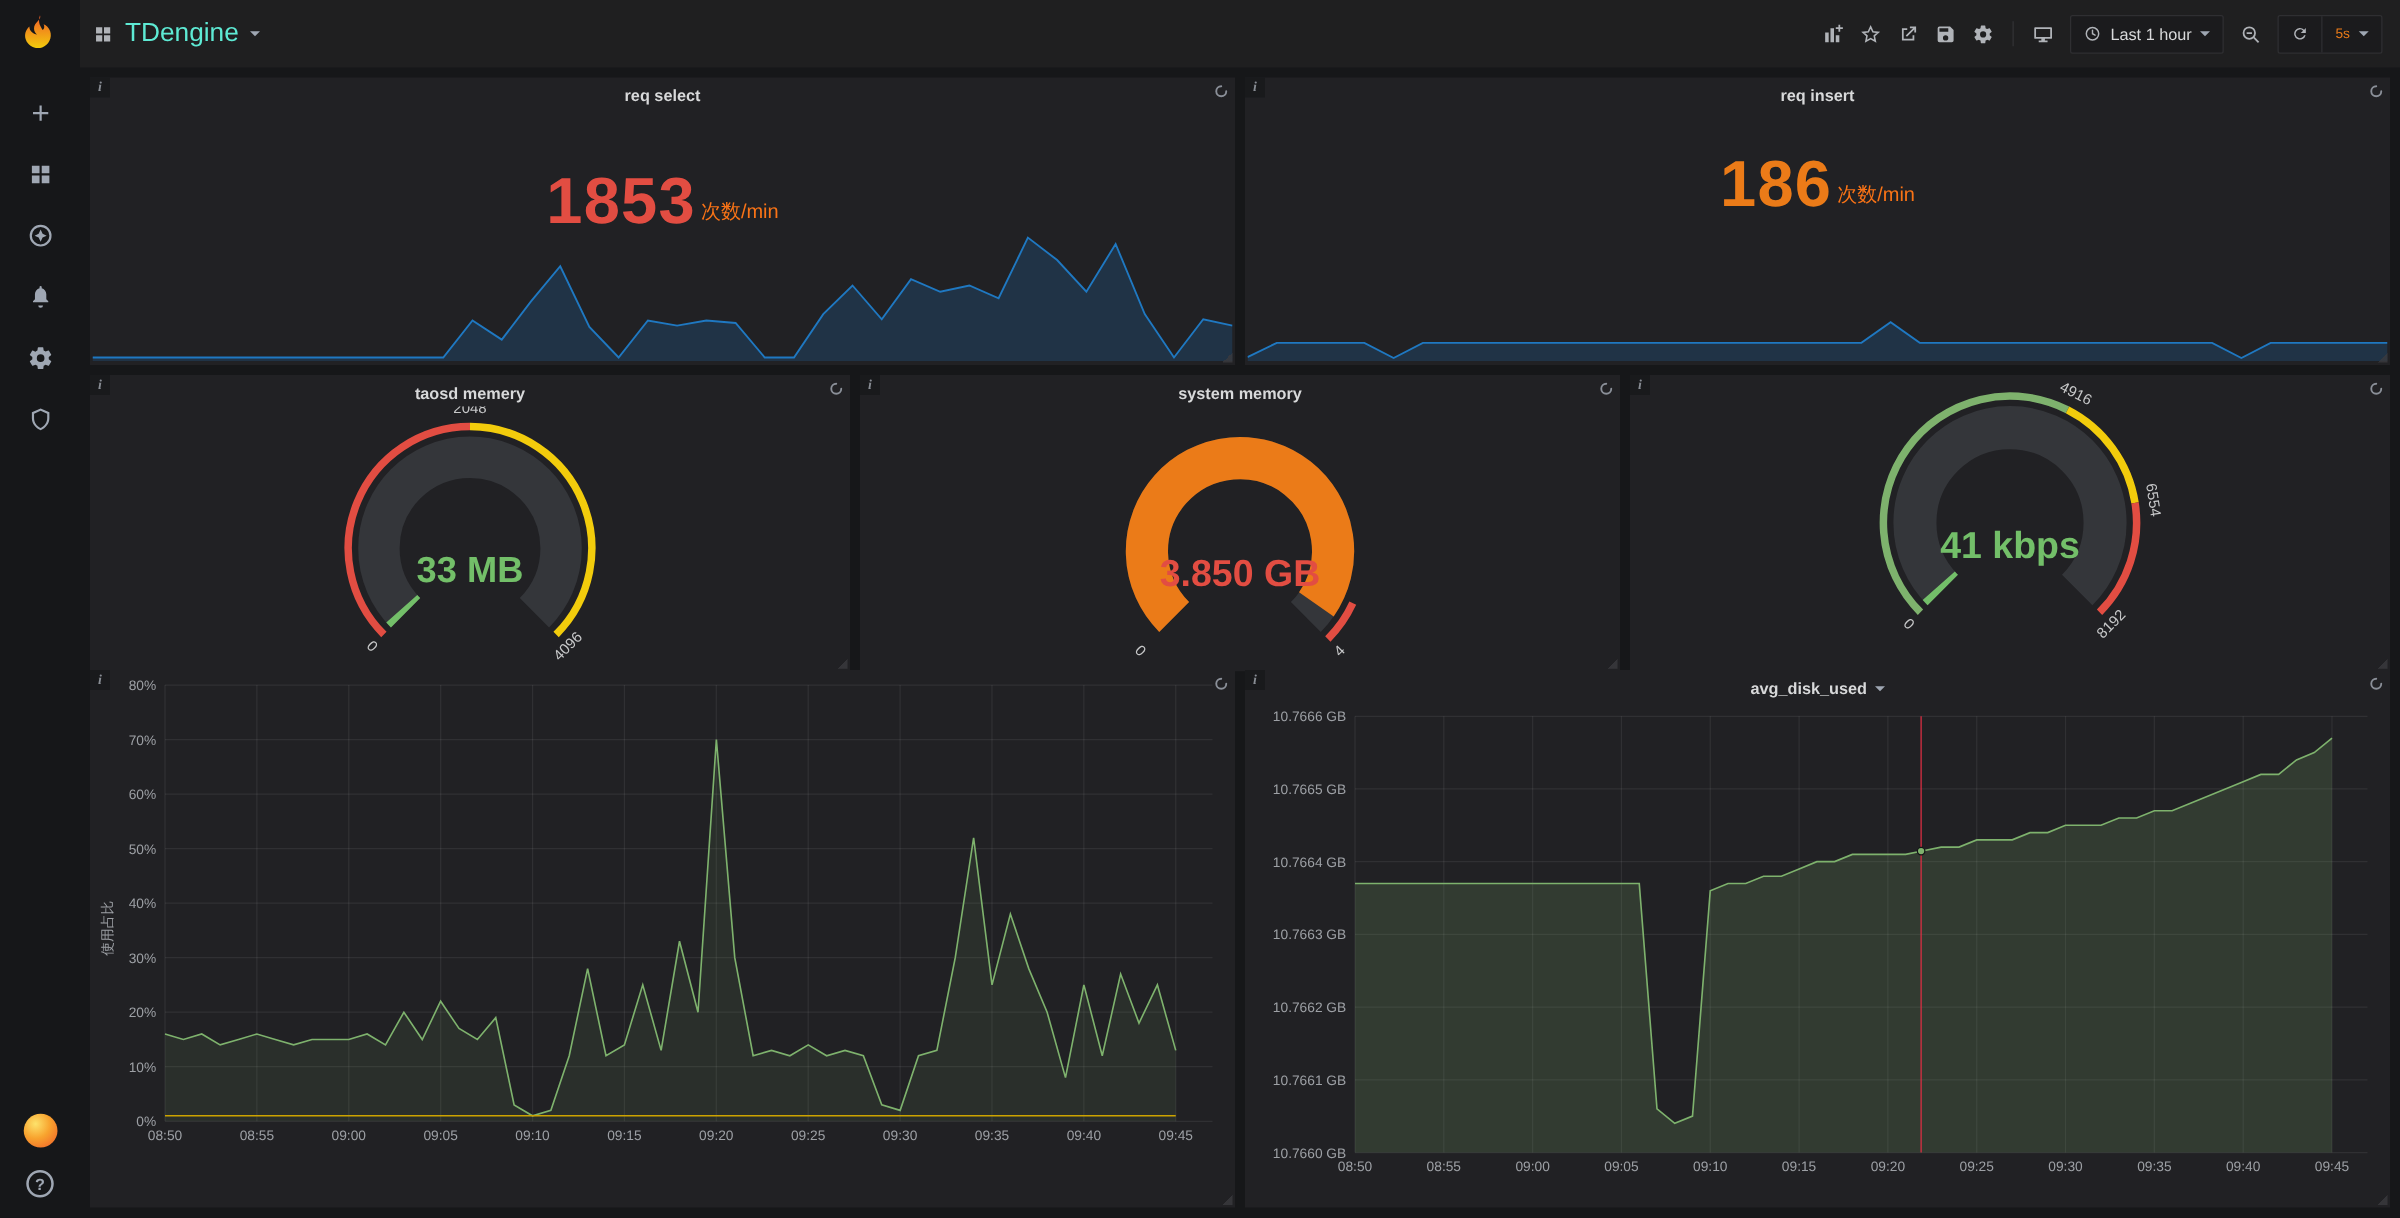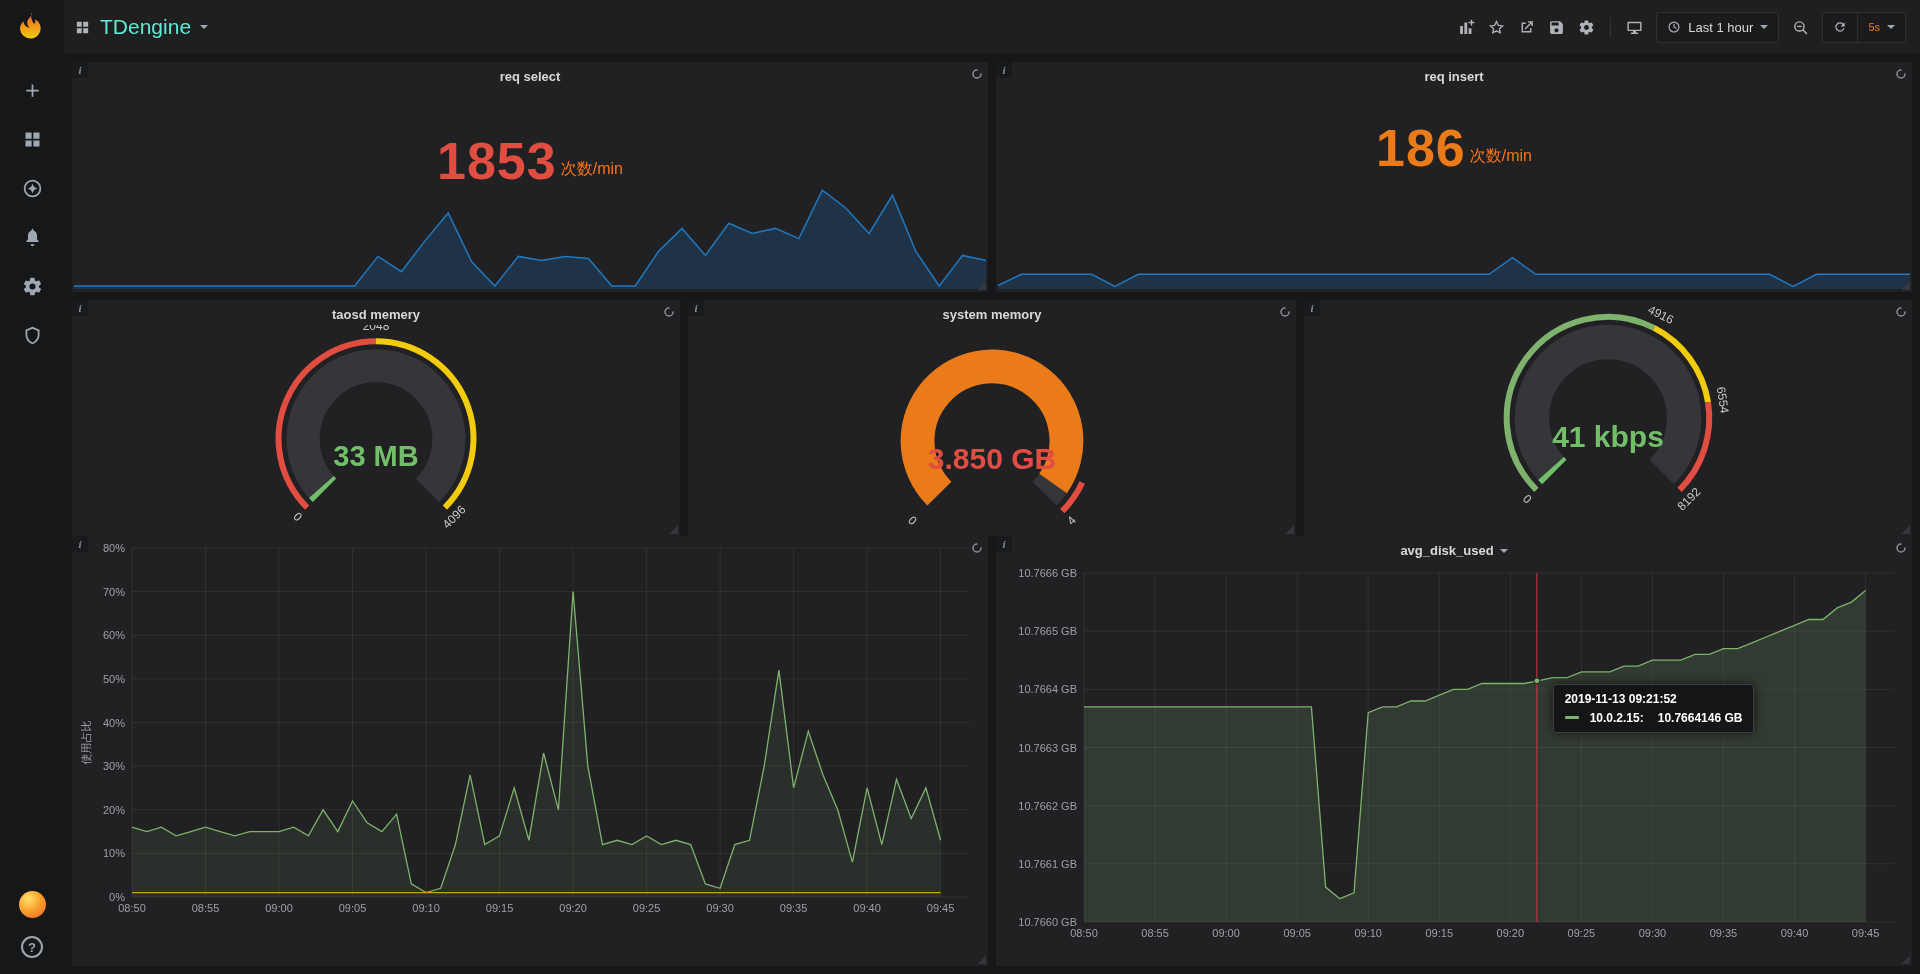--- a/index.html
+++ b/index.html
@@ -377,28 +377,20 @@
           <span class="corner-spin">
             <svg viewBox="0 0 24 24">
                 <path d="M12 4a8 8 0 1 0 8 8" stroke="currentColor" fill="none" stroke-width="3" stroke-linecap="round"></path>
               </svg>
           </span>
           <div class="panel-title">
             <span>avg_disk_used</span>
             <span class="caret"></span>
           </div>
           <div class="chart-area">
-            <div class="tooltip">
-              <div class="tt-time">2019-11-13 09:21:52</div>
-              <div class="tt-row">
-                <span class="dash" style="background: rgb(126, 178, 109);"></span>
-                <span class="tt-name">10.0.2.15:</span>
-                <span class="tt-value">10.7664146 GB</span>
-              </div>
-            </div>
           <svg width="906" height="379">
                 <line x1="84" x2="894" y1="359" y2="359" stroke="rgba(255,255,255,0.07)"></line>
                 <text x="77" y="363" fill="#9da0a5" font-size="11" text-anchor="end">10.7660 GB</text>
                 <line x1="84" x2="894" y1="300.8333333333333" y2="300.8333333333333" stroke="rgba(255,255,255,0.07)"></line>
                 <text x="77" y="304.8333333333333" fill="#9da0a5" font-size="11" text-anchor="end">10.7661 GB</text>
                 <line x1="84" x2="894" y1="242.66666666666669" y2="242.66666666666669" stroke="rgba(255,255,255,0.07)"></line>
                 <text x="77" y="246.66666666666669" fill="#9da0a5" font-size="11" text-anchor="end">10.7662 GB</text>
                 <line x1="84" x2="894" y1="184.5" y2="184.5" stroke="rgba(255,255,255,0.07)"></line>
                 <text x="77" y="188.5" fill="#9da0a5" font-size="11" text-anchor="end">10.7663 GB</text>
                 <line x1="84" x2="894" y1="126.33333333333334" y2="126.33333333333334" stroke="rgba(255,255,255,0.07)"></line>

